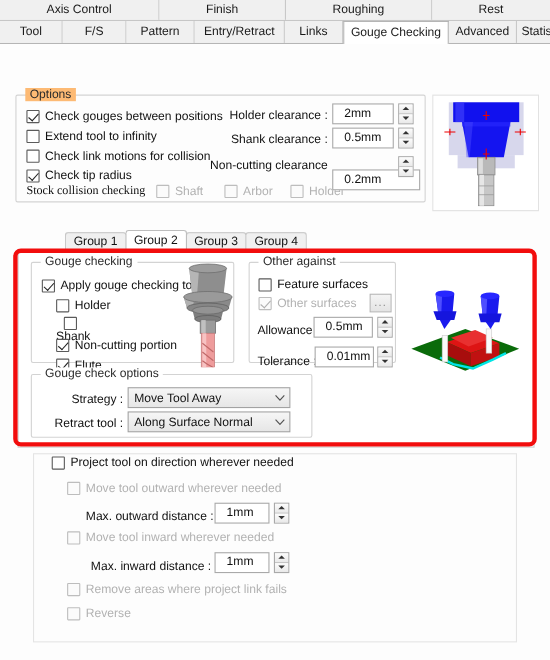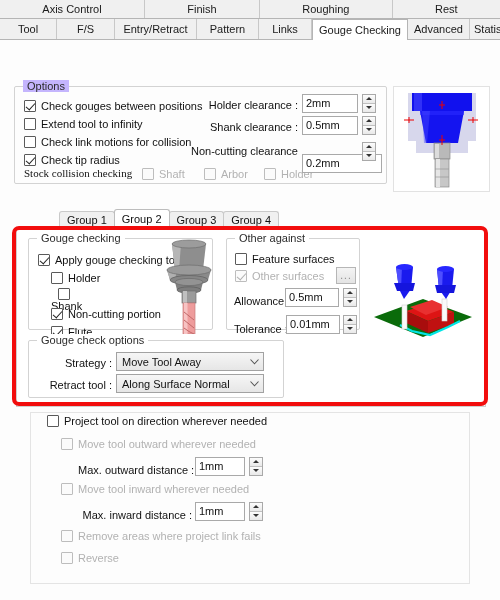--- a/index.html
+++ b/index.html
@@ -60,21 +60,21 @@
   
   .groupbox {
     position: absolute;
     border: 1px solid #d3d3d3;
     border-radius: 2px;
     background: transparent;
   }
   .groupbox > .gb-title {
     position: absolute;
     top: -7px; left: 8px;
-    background: #c4b5fd;
+    background: #fdba74;
     padding: 0 4px;
     font-size: 11px;
     color: #2b2b2b;
   }
 
   
   .cbrow {
     position: absolute;
     display: flex;
     align-items: center;
@@ -117,21 +117,21 @@
   .lbl.right { text-align: right; }
 
   
   .txt {
     position: absolute;
     border: 1px solid #a9a9a9;
     background: #ffffff;
     font-family: "Liberation Sans", sans-serif;
     font-size: 11px;
     color: #111;
-    padding: 0 0 0 3px;
+    padding: 0 0 0 10px;
     line-height: 17px;
     height: 19px;
     outline: none;
   }
 
   
   .spin {
     position: absolute;
     width: 14px; height: 19px;
     border: 1px solid #a9a9a9;
@@ -253,22 +253,22 @@
 <div class="tabstrip row1">
   <div class="tab">Axis Control</div>
   <div class="tab">Finish</div>
   <div class="tab">Roughing</div>
   <div class="tab">Rest</div>
 </div>
 
 <div class="tabstrip row2">
   <div class="tab" style="flex:0 0 57px">Tool</div>
   <div class="tab" style="flex:0 0 58px">F/S</div>
+  <div class="tab" style="flex:0 0 62px">Pattern</div>
   <div class="tab" style="flex:0 0 82px">Entry/Retract</div>
-  <div class="tab" style="flex:0 0 62px">Pattern</div>
   <div class="tab" style="flex:0 0 53px">Links</div>
   <div class="tab active" style="flex:0 0 96px">Gouge Checking</div>
   <div class="tab" style="flex:0 0 62px">Advanced</div>
   <div class="tab" style="flex:1 1 auto">Statistics</div>
 </div>
 
 <div class="content">
 
   <div class="groupbox" style="left:14px; top:46px; width:373px; height:98px;">
     <span class="gb-title">Options</span>

